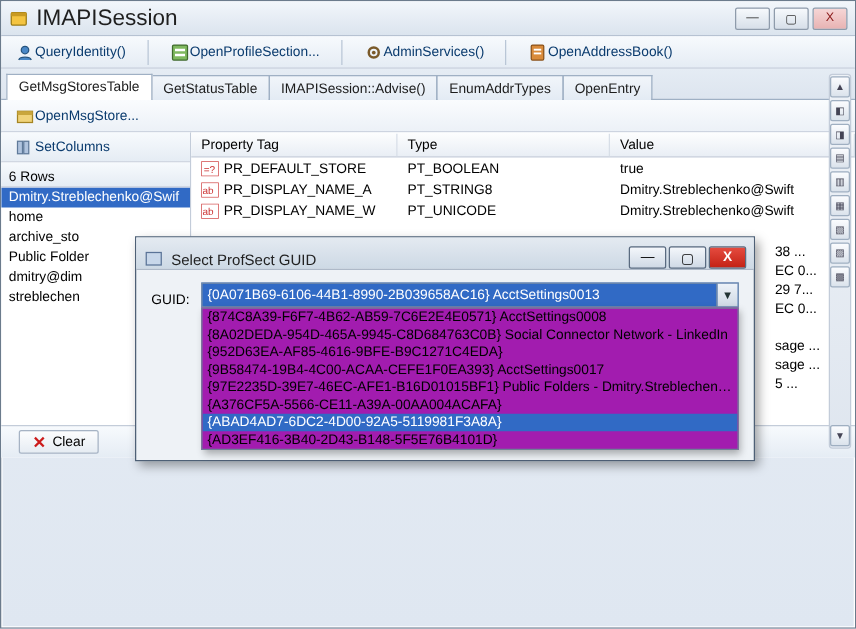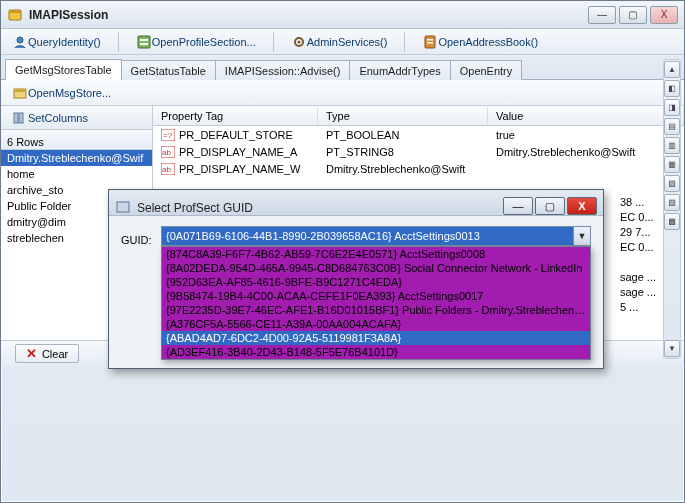--- a/index.html
+++ b/index.html
@@ -20,21 +20,21 @@
   .titlebar {
     height: 28px; display: flex; align-items: center;
     background: linear-gradient(#f2f6fb,#dbe4ee);
     border-bottom: 1px solid #b6c2d2;
     padding: 0 6px;
   }
   .title-icon {
     width: 16px; height: 16px; margin-right: 6px;
     display: inline-flex; align-items: center; justify-content: center;
   }
-  .title-text { flex: 1; color: #1f1f1f; font-size: 12px; font-weight: bold; }
+  .title-text { flex: 1; color: #1f1f1f; font-size: 18px; }
   .wc-buttons { display: flex; gap: 0; }
   .wc-btn {
     width: 28px; height: 18px;
     border: 1px solid #8e9bab; border-radius: 2px;
     margin-left: 3px;
     background: linear-gradient(#f6f9fc,#d7dfe9);
     display:flex;align-items:center;justify-content:center;
     font-size: 10px; color:#333;
   }
   .wc-btn.close { background: linear-gradient(#f6d6d6,#e8b3b3); color:#8a1a1a;}
@@ -338,20 +338,21 @@
           <div class="gc c3">Dmitry.Streblechenko@Swift</div>
         </div>
         <div class="grow">
           <div class="gc c1">
             <span class="propico"><svg width="14" height="12">
                   <rect width="14" height="12" fill="#fff" stroke="#c33"></rect>
                   <text x="1" y="9" font-size="8" fill="#c33">ab</text>
                 </svg></span>
             <span>PR_DISPLAY_NAME_W</span>
           </div>
+          <div class="gc c2">PT_UNICODE</div>
           <div class="gc c3">Dmitry.Streblechenko@Swift</div>
         </div>
       </div>
       <div class="notifrow">
         <span>Notifications log:</span>
       </div>
     </div>
   </div>
 
   <div style="position:absolute;right:28px;top:194px;font-size:11px;text-align:left;line-height:15px;">

